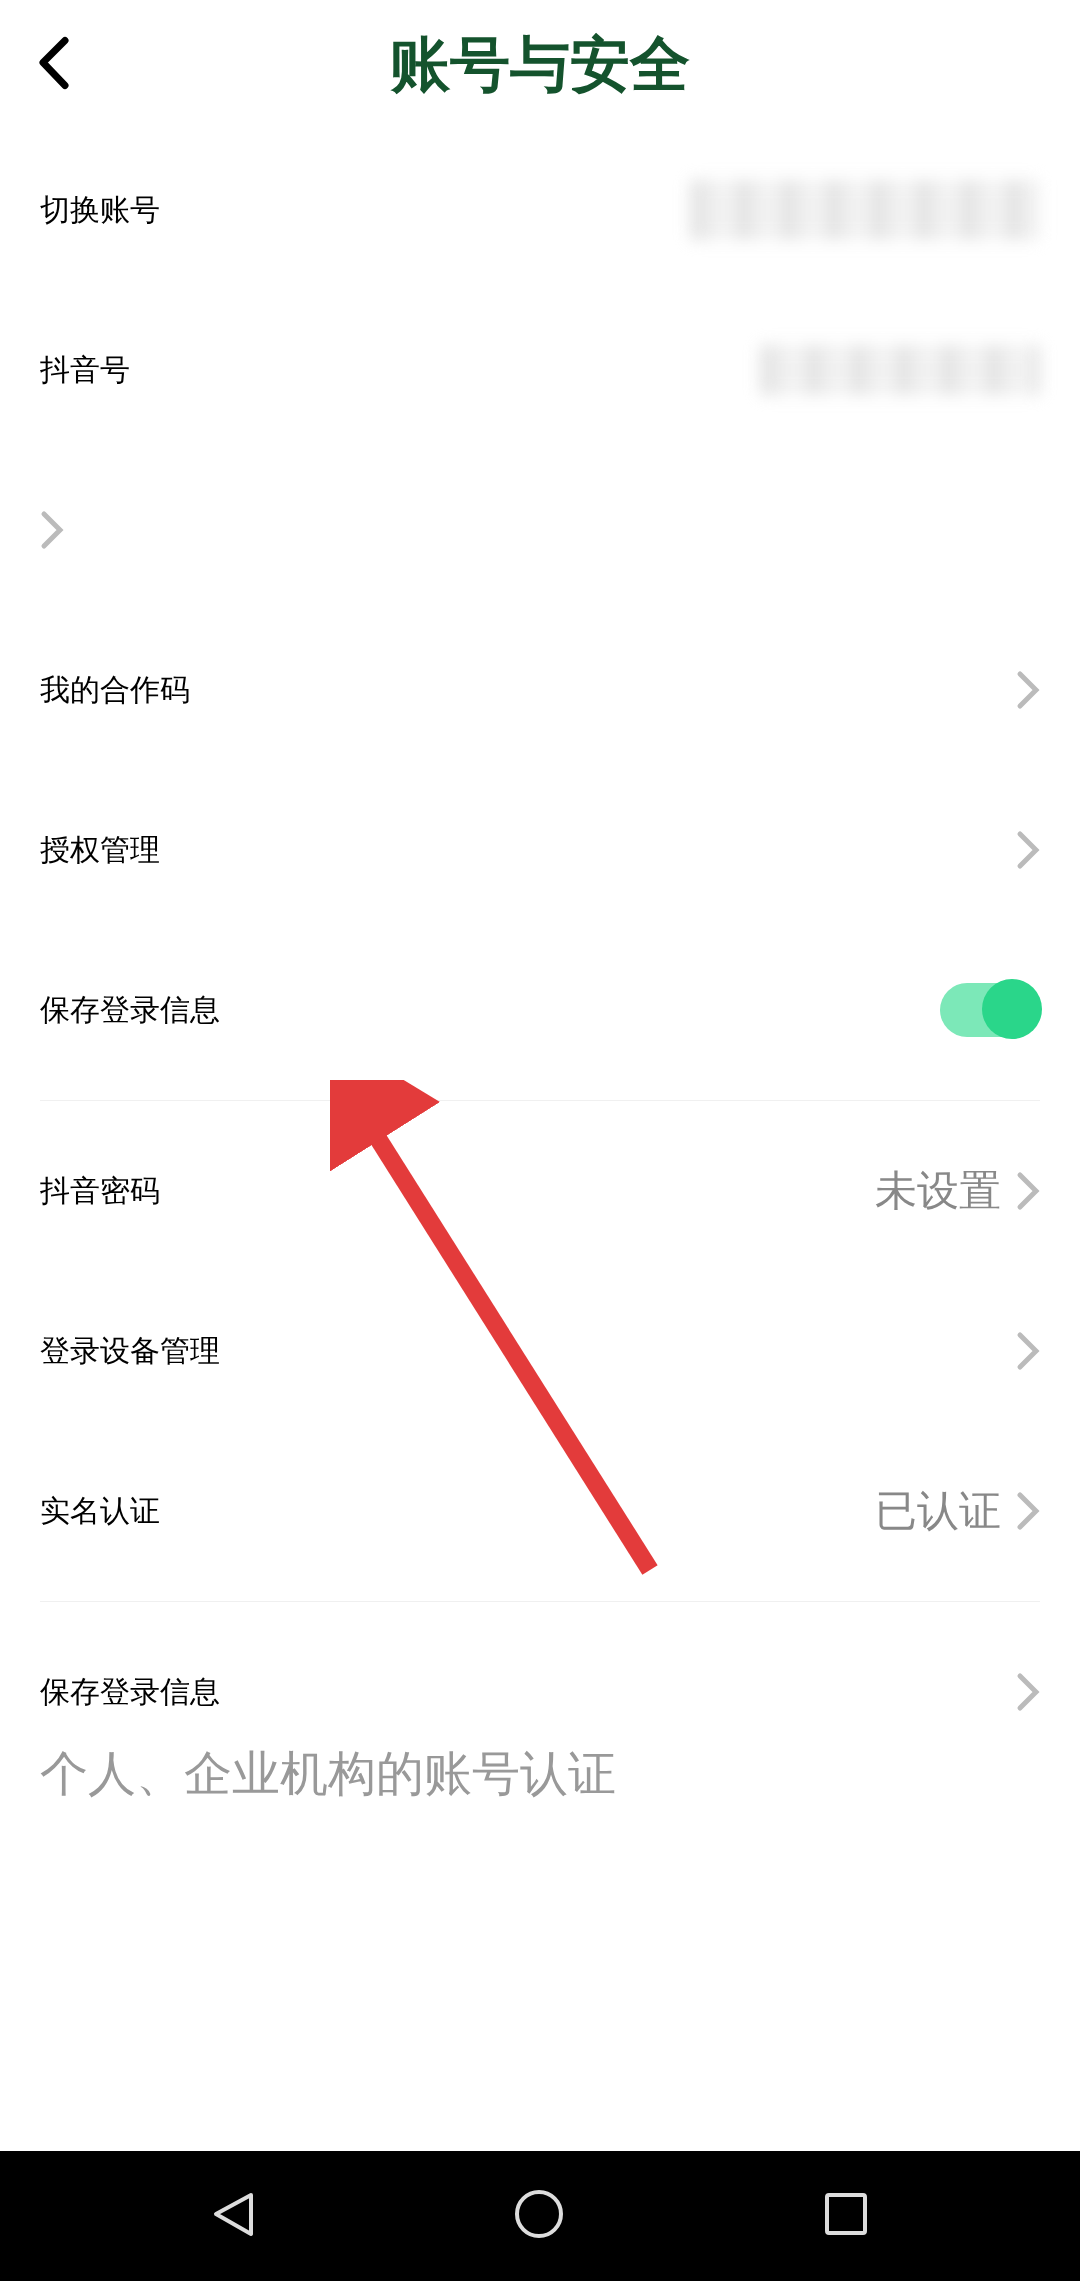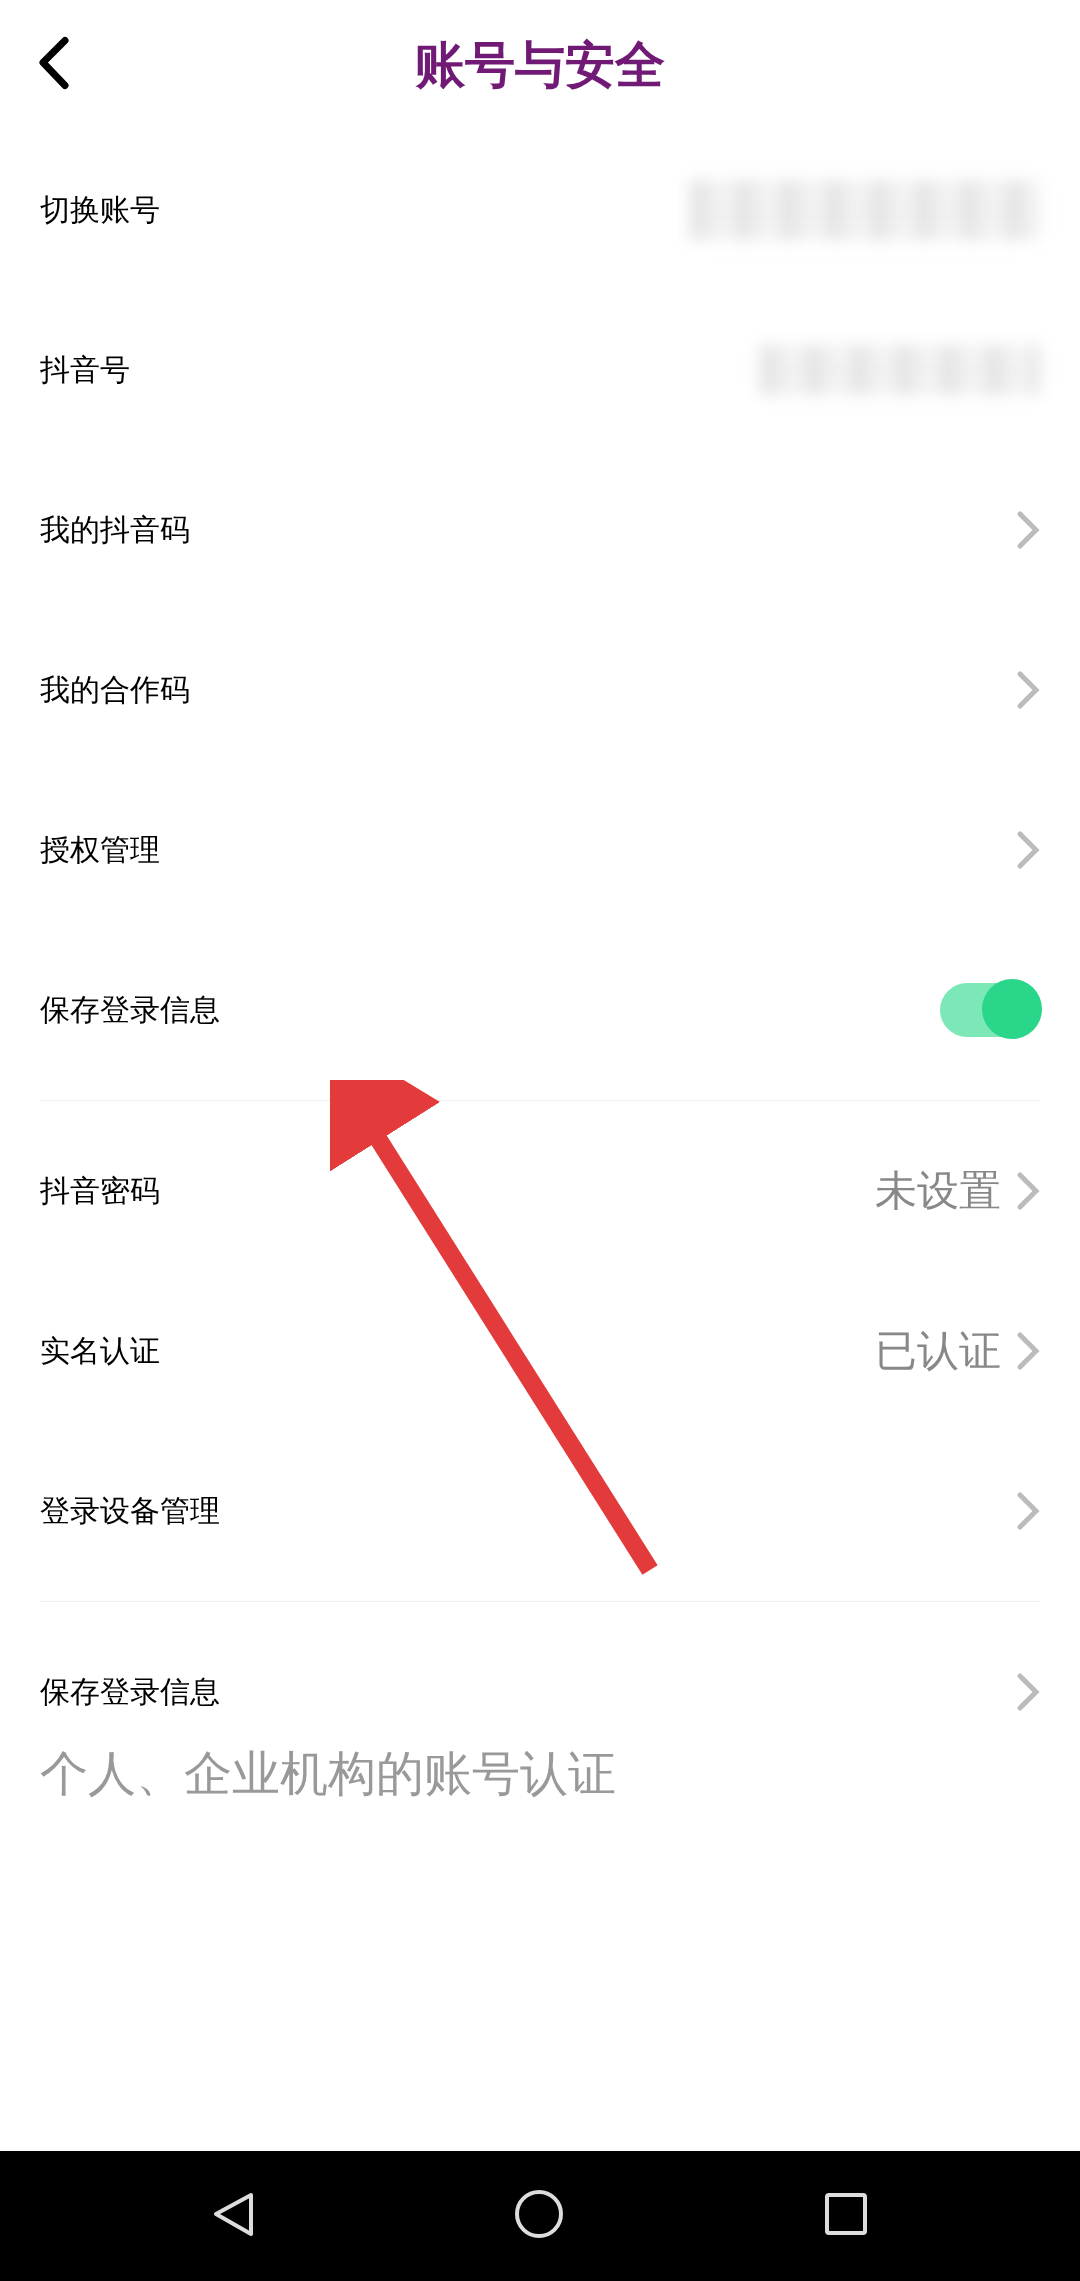--- a/index.html
+++ b/index.html
@@ -24,23 +24,23 @@
     }
     .back-icon {
       position: absolute;
       left: 35px;
       top: 50%;
       transform: translateY(-50%);
     }
     .header-title {
       width: 100%;
       text-align: center;
-      font-size: 50px;
+      font-size: 60px;
       font-weight: 600;
-      color: #701a75;
+      color: #14532d;
     }
     .content {
       padding: 0 40px;
     }
     .list-item {
       display: flex;
       align-items: center;
       justify-content: space-between;
       height: 160px;
       cursor: pointer;
@@ -150,21 +150,20 @@
   </div>
 
   <div class="list-item">
     <span class="item-label">抖音号</span>
     <div class="item-right">
       <div class="blurred-value blurred-small"></div>
     </div>
   </div>
 
   <div class="list-item">
-    <span class="item-label">我的抖音码</span>
     <div class="item-right">
       <svg class="chevron" width="24" height="40" viewBox="0 0 24 40">
         <path d="M 4 4 L 20 20 L 4 36" stroke="#bbb" stroke-width="5" fill="none" stroke-linecap="round"></path>
       </svg>
     </div>
   </div>
 
   <div class="list-item">
     <span class="item-label">我的合作码</span>
     <div class="item-right">
@@ -200,32 +199,32 @@
     <span class="item-label">抖音密码</span>
     <div class="item-right">
       <span class="item-value">未设置</span>
       <svg class="chevron" width="24" height="40" viewBox="0 0 24 40">
         <path d="M 4 4 L 20 20 L 4 36" stroke="#bbb" stroke-width="5" fill="none" stroke-linecap="round"></path>
       </svg>
     </div>
   </div>
 
   <div class="list-item">
+    <span class="item-label">登录设备管理</span>
+    <div class="item-right">
+      <svg class="chevron" width="24" height="40" viewBox="0 0 24 40">
+        <path d="M 4 4 L 20 20 L 4 36" stroke="#bbb" stroke-width="5" fill="none" stroke-linecap="round"></path>
+      </svg>
+    </div>
+  </div>
+
+  <div class="list-item">
     <span class="item-label">实名认证</span>
     <div class="item-right">
       <span class="item-value">已认证</span>
-      <svg class="chevron" width="24" height="40" viewBox="0 0 24 40">
-        <path d="M 4 4 L 20 20 L 4 36" stroke="#bbb" stroke-width="5" fill="none" stroke-linecap="round"></path>
-      </svg>
-    </div>
-  </div>
-
-  <div class="list-item">
-    <span class="item-label">登录设备管理</span>
-    <div class="item-right">
       <svg class="chevron" width="24" height="40" viewBox="0 0 24 40">
         <path d="M 4 4 L 20 20 L 4 36" stroke="#bbb" stroke-width="5" fill="none" stroke-linecap="round"></path>
       </svg>
     </div>
   </div>
 
   <div class="divider"></div>
 
   <div class="list-item">
     <span class="item-label">保存登录信息</span>

